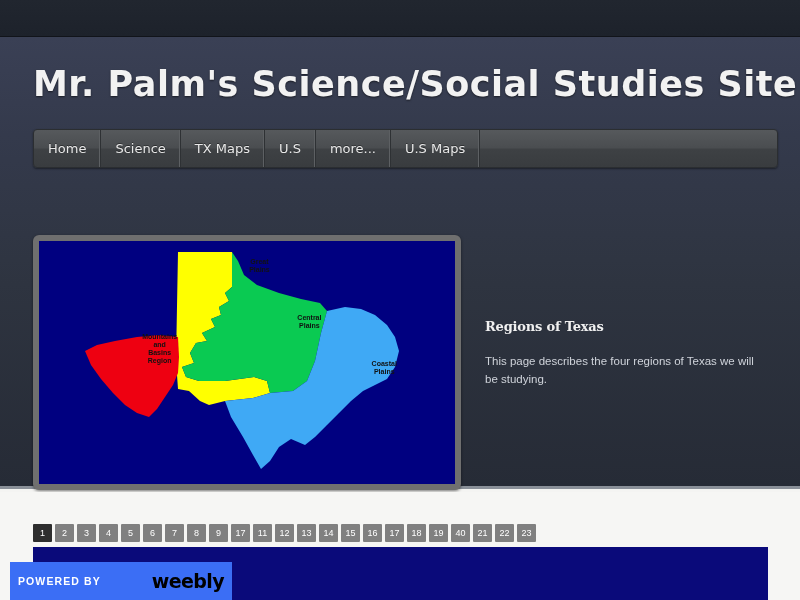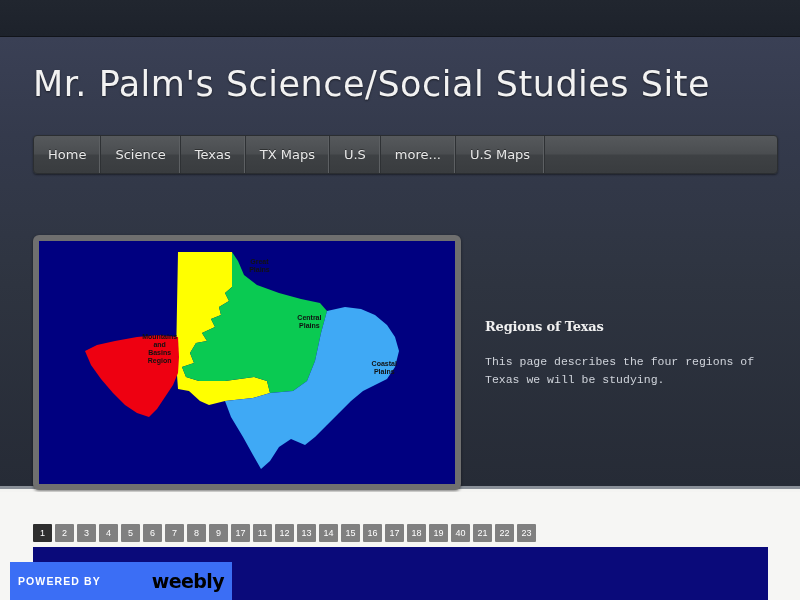--- a/index.html
+++ b/index.html
@@ -23,27 +23,27 @@
     background:linear-gradient(180deg,#3a4055 0%,#343a4c 22%,#2e3440 55%,#262b36 100%);
     border-bottom:3px solid #8a9099;
   }
 
   
   .site-title {
     position:absolute; left:33px; top:27px;
     font-size:35px; letter-spacing:0.5px;
     color:#f2f2f2; white-space:nowrap;
     font-family:"DejaVu Sans", sans-serif;
-    font-weight:400;
+    font-weight:700;
     text-shadow:0 1px 2px rgba(0,0,0,.55);
   }
 
   
   .nav {
-    position:absolute; left:33px; top:98px;
+    position:absolute; left:33px; top:92px;
     width:745px; height:39px;
     display:flex; align-items:stretch;
     background:linear-gradient(180deg,#56595c 0%,#4a4d50 48%,#3e4144 52%,#393c3f 100%);
     border-radius:4px;
     border:1px solid #2b2e31;
     box-shadow:0 1px 2px rgba(0,0,0,.45);
     overflow:hidden;
   }
   .nav-item {
     display:flex; align-items:center; justify-content:center;
@@ -83,21 +83,21 @@
 
   
   .text-block { position:absolute; left:485px; top:122px; width:282px; }
   .region-title {
     font-size:13px; font-weight:bold; color:#f0f0f0;
     font-family:"DejaVu Serif", serif; letter-spacing:-0.2px;
     margin-bottom:18px;
   }
   .region-desc {
     font-size:11.5px; line-height:1.55; color:#cfd3da;
-    font-family:Liberation Mono, monospace;
+    font-family:Liberation Sans, sans-serif;
     margin-top:19px;
   }
 
   
   .light-area {
     position:absolute; left:0; top:492px; width:800px; height:108px;
     background:#f6f6f4;
   }
   .pager {
     position:absolute; left:33px; top:32px;
@@ -144,21 +144,20 @@
 
   <div class="top-strip"></div>
 
   <div class="dark-area">
 
     <div class="site-title">Mr. Palm's Science/Social Studies Site</div>
 
     <nav class="nav">
       <div class="nav-item">Home</div>
       <div class="nav-item">Science</div>
-      <div class="nav-item">Texas</div>
       <div class="nav-item">TX Maps</div>
       <div class="nav-item">U.S</div>
       <div class="nav-item">more...</div>
       <div class="nav-item">U.S Maps</div>
       <div class="nav-item nav-tail"></div>
     </nav>
 
     <div class="content">
 
       <div class="img-frame">

